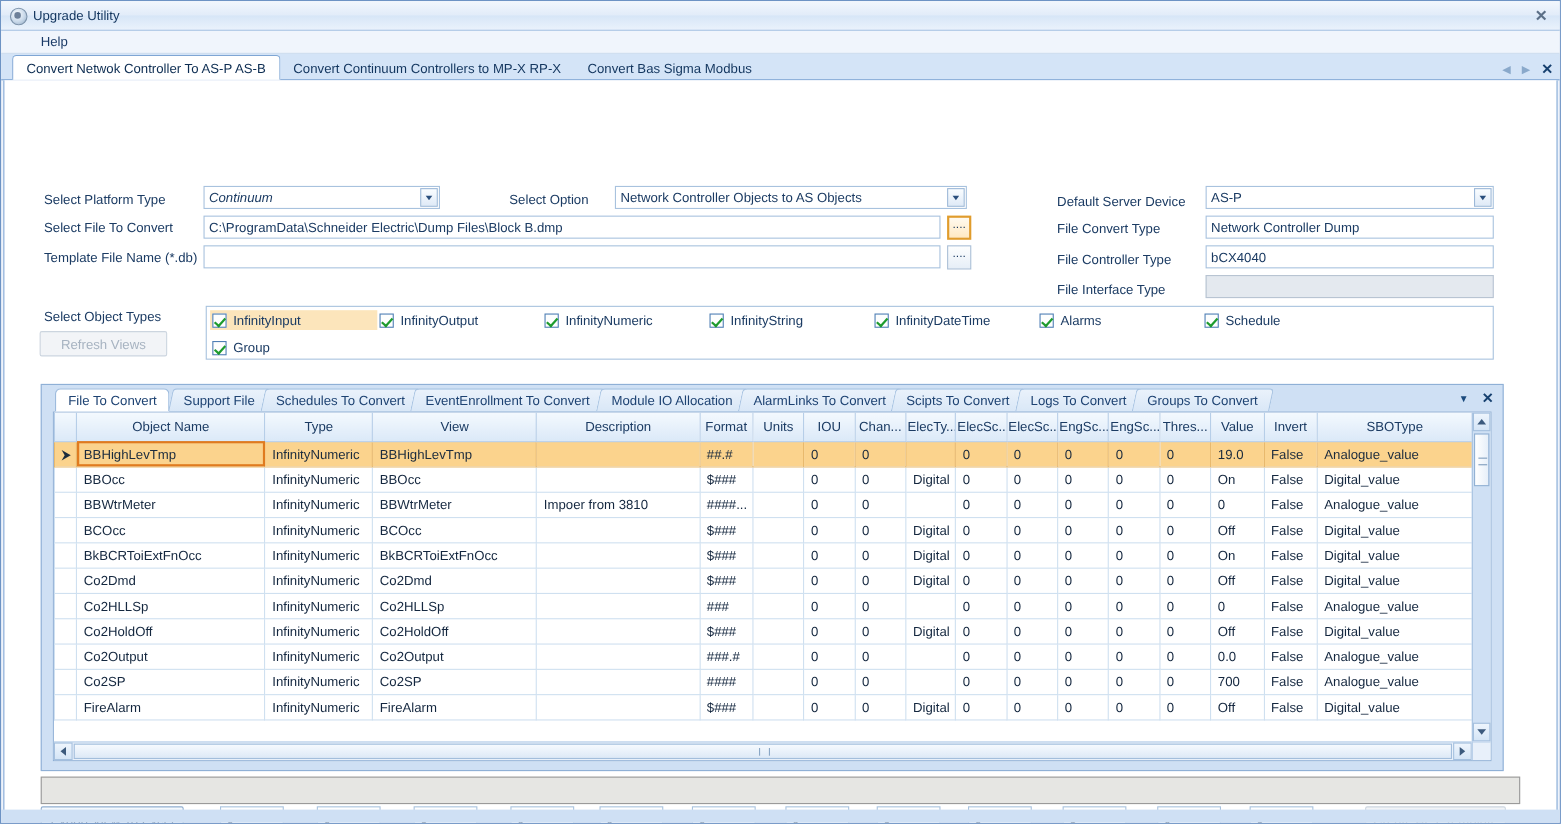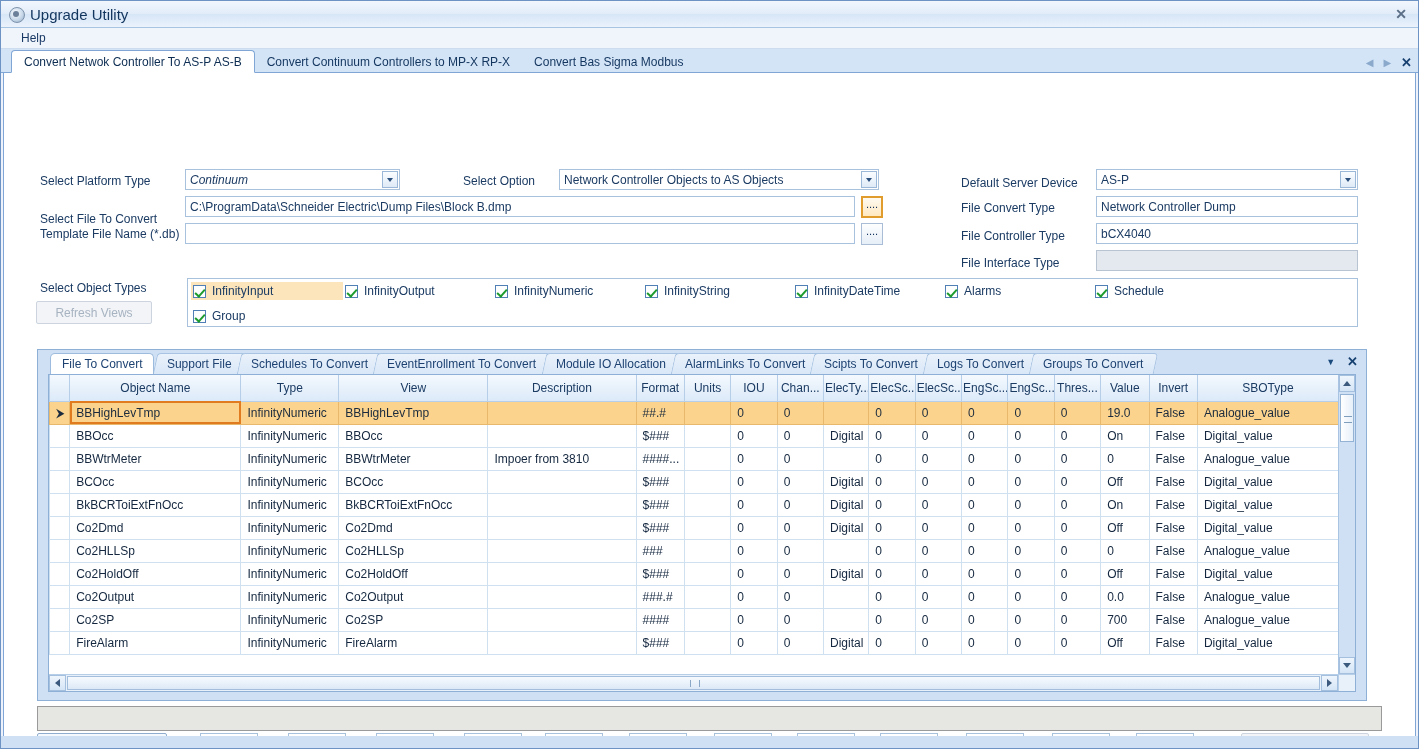--- a/index.html
+++ b/index.html
@@ -42,38 +42,38 @@
     border: 1px solid #7d93ab;
   }
   .title-icon::after {
     content: "";
     position: absolute; left: 5px; top: 5px;
     width: 6px; height: 6px;
     border-radius: 50%;
     background: #6d8099;
   }
   .title-text {
-    font-size: 15px; color: #12355e;
+    font-size: 12px; color: #12355e;
     white-space: nowrap;
   }
   .title-close {
     position: absolute; right: 8px; top: 4px;
     width: 18px; height: 18px;
     display: flex; align-items: center; justify-content: center;
     color: #5b6f87; font-size: 14px; font-weight: bold;
     cursor: pointer;
   }
 
   
   .menubar {
     height: 21px;
     background: #f0f5fc;
     border-bottom: 1px solid #cddcee;
     display: flex; align-items: center;
-    padding-left: 14px;
+    padding-left: 30px;
   }
   .menu-item {
     font-size: 12px; color: #1a3a66;
     padding: 1px 6px; cursor: pointer;
   }
 
   
   .tabstrip {
     position: relative;
     height: 24px;
@@ -418,21 +418,21 @@
   </div>
 
   <div class="page">
 
     <div class="lbl" style="position:absolute;left:36px;top:101px;">Select Platform Type</div>
     <div class="combo" style="position:absolute;left:181px;top:96px;width:215px;font-style:italic;">
       <span>Continuum</span>
       <span class="arrowbox"></span>
     </div>
 
-    <div class="lbl" style="position:absolute;left:36px;top:139px;">Select File To Convert</div>
+    <div class="lbl" style="position:absolute;left:36px;top:127px;">Select File To Convert</div>
     <div class="textbox" style="position:absolute;left:181px;top:123px;width:670px;">C:\ProgramData\Schneider Electric\Dump Files\Block B.dmp</div>
     <div class="browse-btn focused" style="position:absolute;left:857px;top:123px;">....</div>
 
     <div class="lbl" style="position:absolute;left:36px;top:154px;">Template File Name (*.db)</div>
     <div class="textbox" style="position:absolute;left:181px;top:150px;width:670px;"></div>
     <div class="browse-btn" style="position:absolute;left:857px;top:150px;">....</div>
 
     <div class="lbl" style="position:absolute;left:459px;top:101px;">Select Option</div>
     <div class="combo" style="position:absolute;left:555px;top:96px;width:320px;">
       <span>Network Controller Objects to AS Objects</span>

